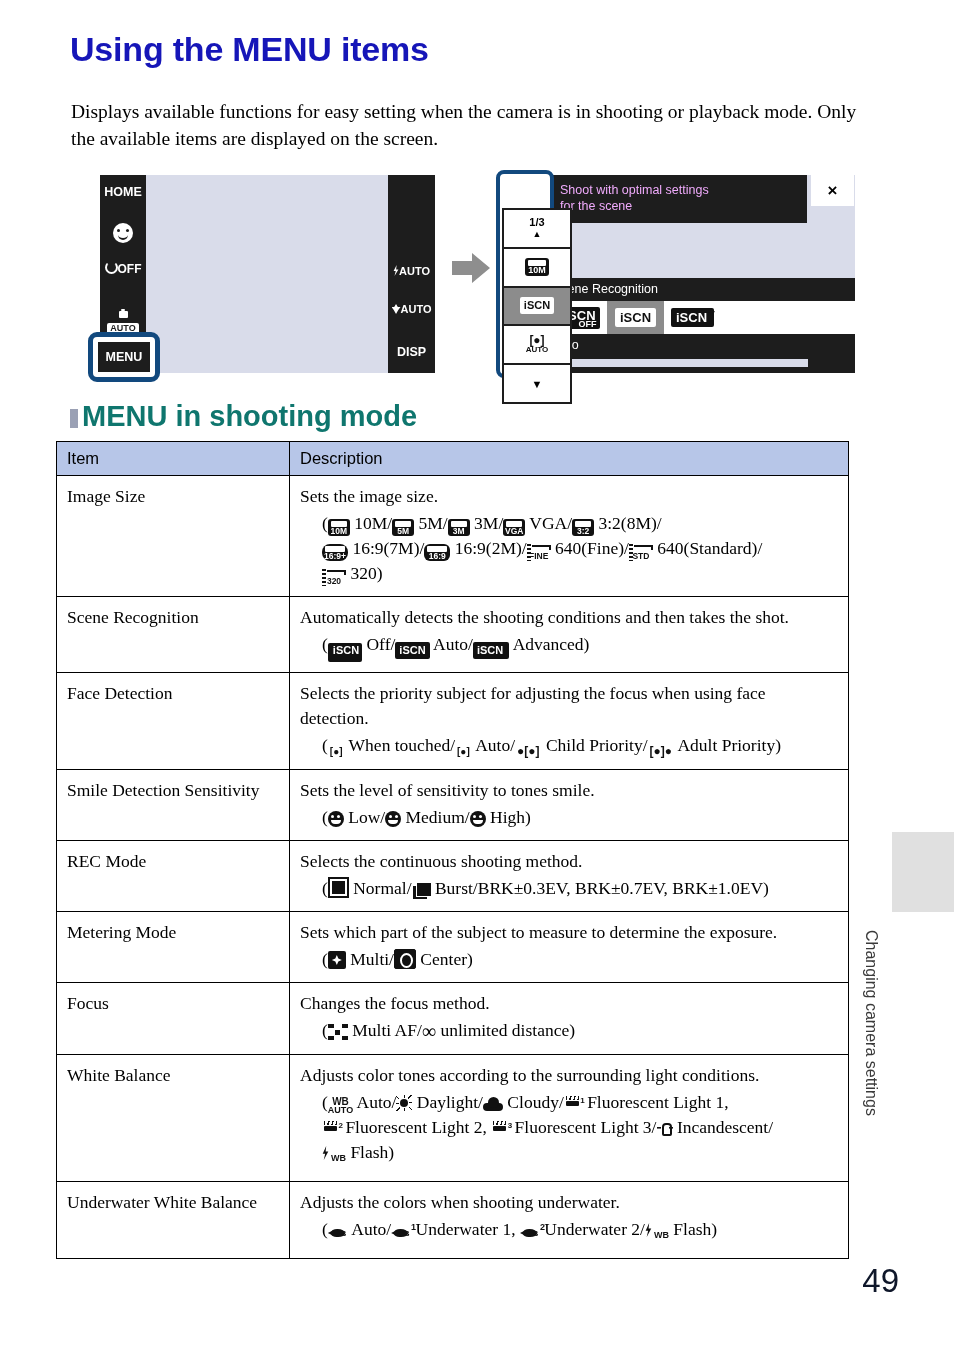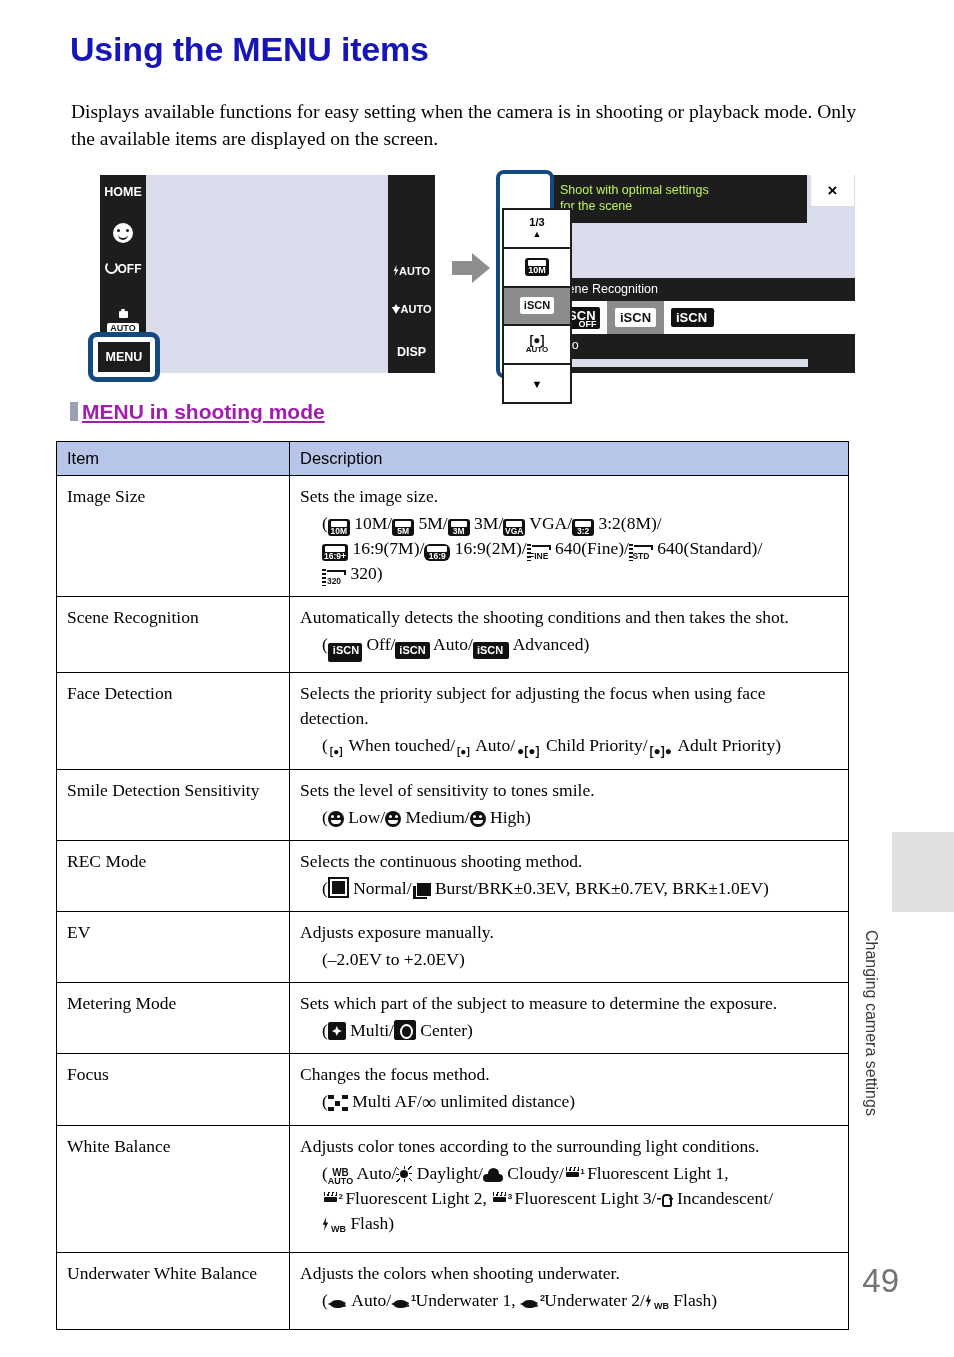--- a/index.html
+++ b/index.html
@@ -96,21 +96,21 @@
   .arrow{
     position:absolute;left:452px;top:83px;width:38px;height:30px;
   }
 
   
   .cam-right{
     position:absolute;left:550px;top:5px;width:305px;height:198px;background:#d9dcea;
   }
   .tip-bar{
     position:absolute;left:0;top:0;right:48px;height:48px;background:#1d1d1d;
-    color:#bef264;font-family:"Liberation Sans", sans-serif;font-size:12.5px;
+    color:#f0abfc;font-family:"Liberation Sans", sans-serif;font-size:12.5px;
     line-height:16px;padding:7px 0 0 10px;box-sizing:border-box;
   }
   .close-btn{
     position:absolute;right:1px;top:0;width:43px;height:31px;background:#fff;
     display:flex;align-items:center;justify-content:center;
     color:#000;font-family:"Liberation Sans", sans-serif;font-size:17px;font-weight:bold;
   }
   .cam-right .preview{
     position:absolute;left:0;top:48px;right:48px;height:55px;background:#d9dcea;
   }
@@ -165,21 +165,21 @@
     font-family:"Liberation Sans", sans-serif;font-weight:bold;
     line-height:1;padding:2px 3px;border-radius:2px;
   }
   .scn.dark{background:#111;color:#fff;}
   .scn.light{background:#fff;color:#111;}
 
   
   .sec-head{
     position:absolute;left:70px;top:400px;
     font-family:"Liberation Sans", sans-serif;font-weight:bold;
-    font-size:21px;color:#a21caf;text-decoration:underline;
+    font-size:29px;color:#0f766e;
   }
   .sec-head .bar{
     display:inline-block;width:8px;height:19px;background:#9aa0b4;
     margin-right:4px;vertical-align:-2px;
   }
 
   
   table.menu-table{
     position:absolute;left:56px;top:441px;width:793px;
     border-collapse:collapse;
@@ -370,21 +370,21 @@
   }
   .side-text{
     position:absolute;left:880px;top:930px;width:300px;
     font-family:"Liberation Sans", sans-serif;font-size:16px;color:#3a3a3a;
     transform:rotate(90deg);transform-origin:left top;white-space:nowrap;
   }
 
   
   .page-num{
     position:absolute;right:55px;top:1262px;
-    font-family:"Liberation Sans", sans-serif;font-size:33px;color:#737373;
+    font-family:"Liberation Sans", sans-serif;font-size:33px;color:#0f172a;
   }
 </style>
 </head>
 <body>
 
 <div class="page">
 
   <div class="title">Using the MENU items</div>
 
   <div class="intro">Displays available functions for easy setting when the camera is in shooting or playback mode. Only the available items are displayed on the screen.</div>
@@ -506,21 +506,21 @@
         <td class="item-col">Image Size</td>
         <td>
           <span>Sets the image size.</span>
           <span class="desc-opts">
             (<span class="sz">10M</span>
             <span>10M</span>/<span class="sz">5M</span>
             <span>5M</span>/<span class="sz">3M</span>
             <span>3M</span>/<span class="sz">VGA</span>
             <span>VGA</span>/<span class="sz">3:2</span>
             <span>3:2(8M)</span>/<br>
-            <span class="sz" style="width:26px;">16:9+</span>
+            <span class="sz" style="width:26px;border-radius:8px;">16:9+</span>
             <span>16:9(7M)</span>/<span class="sz" style="width:26px;border-radius:6px;">16:9</span>
             <span>16:9(2M)</span>/<span class="film">FINE</span>
             <span>640(Fine)</span>/<span class="film">STD</span>
             <span>640(Standard)</span>/<br>
             <span class="film">320</span>
             <span>320</span>)
           </span>
         </td>
       </tr>
 
@@ -569,27 +569,20 @@
         <td>
           <span>Selects the continuous shooting method.</span>
           <span class="desc-opts">
             (<span class="sq"></span>
             <span>Normal</span>/<span class="burst"></span>
             <span>Burst/BRK±0.3EV, BRK±0.7EV, BRK±1.0EV</span>)
           </span>
         </td>
       </tr>
 
-      <tr>
-        <td class="item-col">EV</td>
-        <td>
-          <span>Adjusts exposure manually.</span>
-          <span class="desc-opts">(–2.0EV to +2.0EV)</span>
-        </td>
-      </tr>
 
       <tr>
         <td class="item-col">Metering Mode</td>
         <td>
           <span>Sets which part of the subject to measure to determine the exposure.</span>
           <span class="desc-opts">
             (<span class="meter-multi"></span>
             <span>Multi</span>/<span class="meter-center"></span>
             <span>Center</span>)
           </span>

